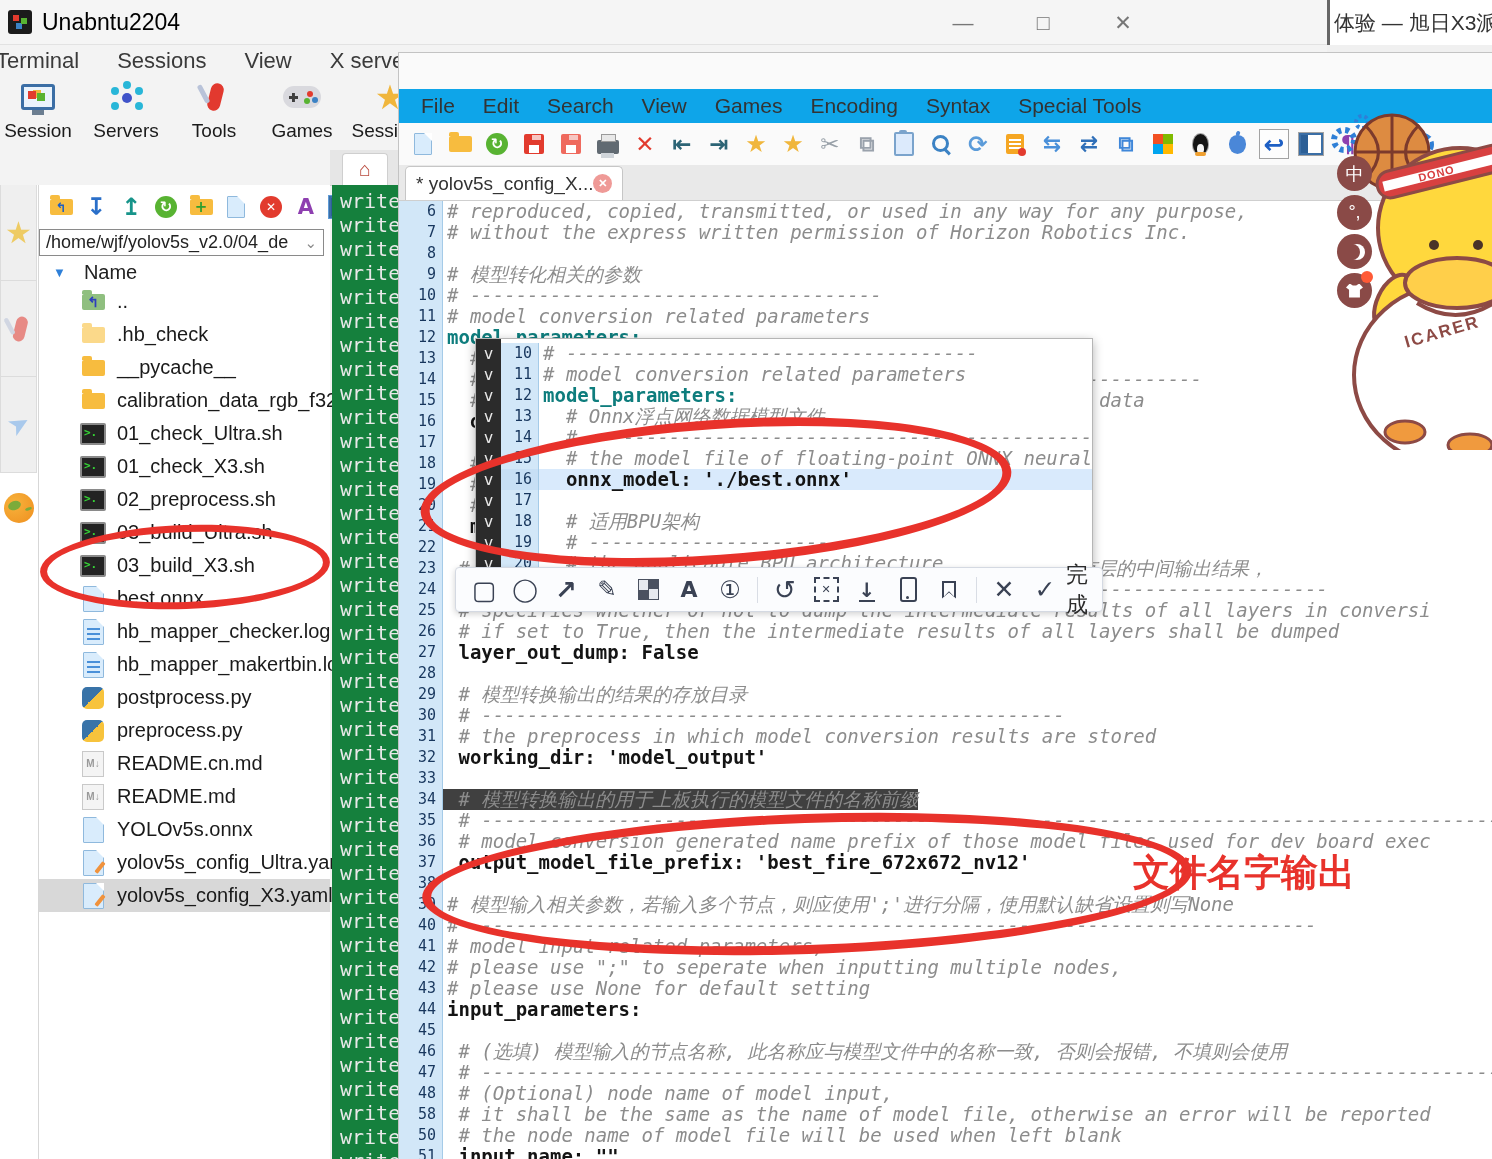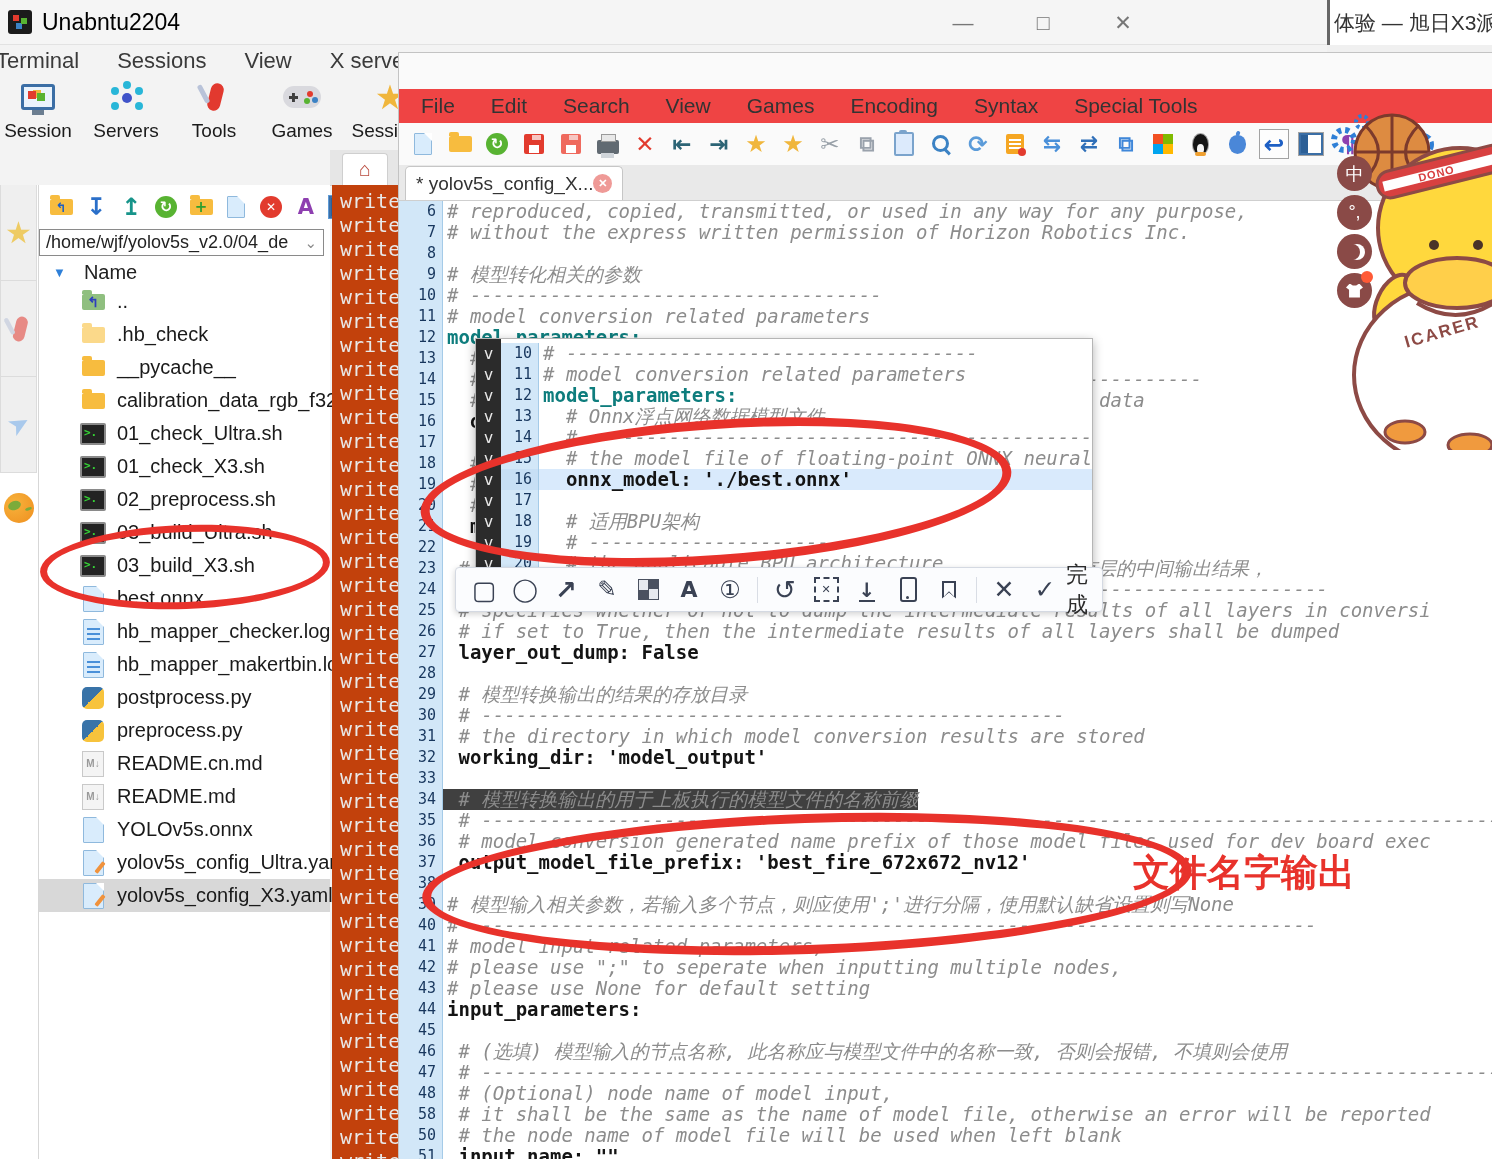--- a/index.html
+++ b/index.html
@@ -120,29 +120,29 @@
   .gl-bm>span{position:absolute;left:2px;top:2px;right:2px;bottom:2px;background:#fbfcfe;clip-path:polygon(0 0,100% 0,100% 100%,50% 62%,0 100%);}
   .fi-shell{width:26px;height:22px;background:#232323;border:2px solid #8a8a8a;border-radius:2px;color:#35d435;
       font-family:"DejaVu Sans Mono",monospace;font-size:11px;font-weight:700;display:inline-flex;align-items:flex-start;justify-content:flex-start;padding:1px 0 0 2px;box-sizing:border-box;}
   .fi-py{width:22px;height:22px;border-radius:5px;background:linear-gradient(135deg,#3873a8 0 50%,#f7c33c 50%);}
   .fi-md{width:20px;height:24px;background:#f4f4f4;border:1px solid #c9c9c9;color:#9a9a9a;font-size:10px;font-weight:800;
       display:inline-flex;align-items:center;justify-content:center;}
   
   #mx-tabstrip{left:330px;top:150px;width:70px;height:35px;background:#e6e6e6;border-bottom:1px solid #cfcfcf;display:flex;align-items:flex-end;}
   #home-tab{width:44px;height:31px;background:#fff;border:1px solid #cfcfcf;border-bottom:none;border-radius:4px 4px 0 0;
       display:flex;align-items:center;justify-content:center;font-size:20px;color:#b94a3d;margin-left:12px;}
-  #terminal{left:332px;top:185px;width:66px;height:974px;background:#c2410c;overflow:hidden;padding:4px 0 0 8px;box-sizing:border-box;}
+  #terminal{left:332px;top:185px;width:66px;height:974px;background:#15803d;overflow:hidden;padding:4px 0 0 8px;box-sizing:border-box;}
   #terminal div{font-family:"DejaVu Sans Mono",monospace;font-size:20px;line-height:24px;color:#e8e8e8;white-space:pre;}
   
   #editor{left:398px;top:52px;width:1094px;height:1107px;background:#fafafa;border:1px solid #c3c3c3;border-right:none;border-bottom:none;box-sizing:border-box;}
   #ed-titlebar{position:absolute;left:0;top:0;width:100%;height:36px;display:flex;align-items:center;padding-left:14px;box-sizing:border-box;background:#fafafa;}
   .ed-ticon{width:17px;height:21px;background:#cfe5f7;border:1px solid #8fb9dd;position:relative;margin-right:10px;}
   .ed-ticon::after{content:'';position:absolute;right:-3px;bottom:-1px;width:4px;height:12px;background:#f0923c;transform:rotate(40deg);}
   #ed-title{font-size:21px;color:#555;}
-  #ed-menus{position:absolute;left:0;top:36px;width:100%;height:34px;display:flex;align-items:center;gap:36px;padding-left:22px;box-sizing:border-box;background:#ef4444;}
+  #ed-menus{position:absolute;left:0;top:36px;width:100%;height:34px;display:flex;align-items:center;gap:28px;padding-left:22px;box-sizing:border-box;background:#0ea5e9;}
   .ed-menu{font-size:21px;color:#333;white-space:nowrap;}
   #ed-toolbar{position:absolute;left:0;top:70px;width:100%;height:42px;display:flex;align-items:center;gap:9px;padding-left:10px;box-sizing:border-box;background:#fafafa;}
   #ed-tabbar{position:absolute;left:0;top:112px;width:100%;height:36px;background:#e9e9e9;border-bottom:1px solid #cfcfcf;display:flex;align-items:flex-end;box-sizing:border-box;}
   #ed-tab{height:33px;background:#fff;border:1px solid #c6c6c6;border-bottom:none;border-radius:5px 5px 0 0;margin-left:6px;
       display:flex;align-items:center;padding:0 10px;}
   #ed-tab .lab{font-size:19px;color:#333;}
   #tab-close{width:19px;height:19px;border-radius:50%;background:#ef9a97;color:#fff;font-size:11px;font-weight:700;
       display:flex;align-items:center;justify-content:center;}
   #code{position:absolute;left:0;top:148px;width:100%;height:959px;background:#fff;overflow:hidden;}
   .crow{display:flex;height:21px;align-items:center;}
@@ -659,21 +659,21 @@
         <div class="crow">
           <span class="ln">29</span>
           <span class="lt comment"> # 模型转换输出的结果的存放目录</span>
         </div>
         <div class="crow">
           <span class="ln">30</span>
           <span class="lt comment"> # ---------------------------------------------------</span>
         </div>
         <div class="crow">
           <span class="ln">31</span>
-          <span class="lt comment"> # the directory in which model conversion results are stored</span>
+          <span class="lt comment"> # the preprocess in which model conversion results are stored</span>
         </div>
         <div class="crow">
           <span class="ln">32</span>
           <span class="lt code"> working_dir: 'model_output'</span>
         </div>
         <div class="crow">
           <span class="ln">33</span>
           <span class="lt comment"></span>
         </div>
         <div class="crow">

